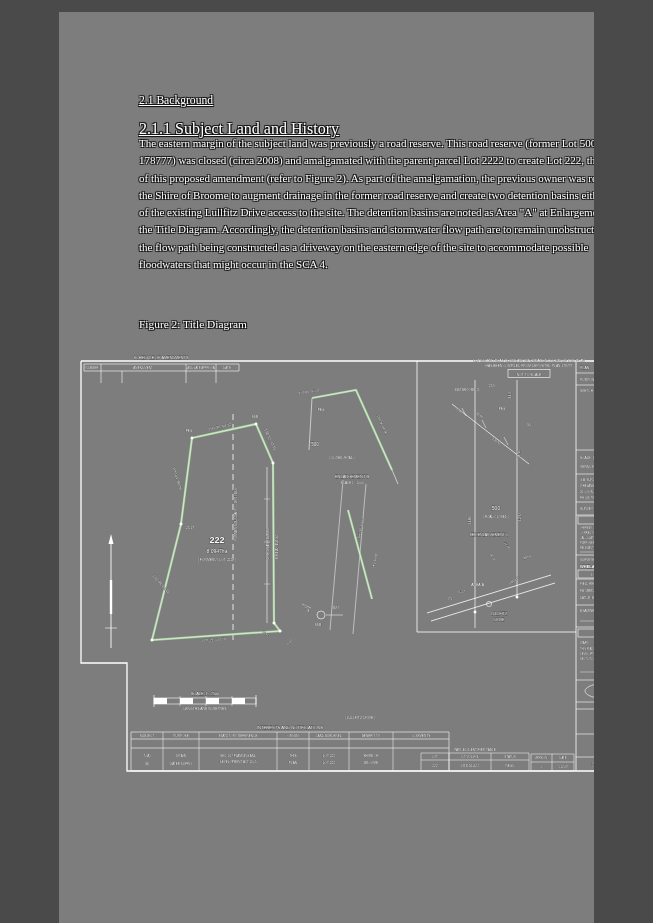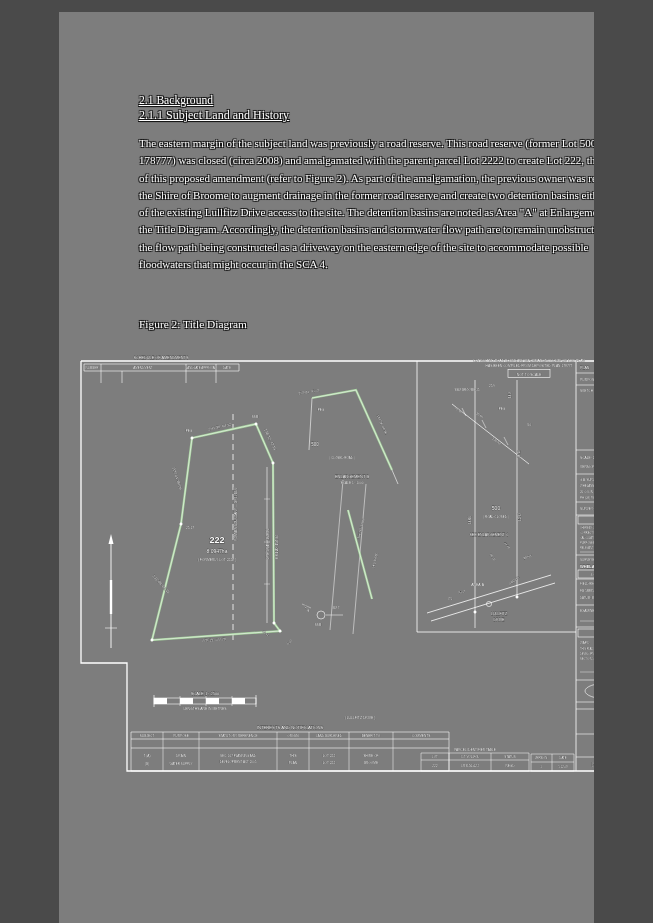--- a/index.html
+++ b/index.html
@@ -8,21 +8,21 @@
     background:#7d7d7d;overflow:hidden;
     font-family:"Liberation Serif", serif;color:#fff;
   }
   .outlined{
     color:#fff;
     text-shadow:-1px -1px 0 #161616,1px -1px 0 #161616,-1px 1px 0 #161616,1px 1px 0 #161616,0 0 2px #000;
   }
   .h-underline{text-decoration:underline;}
   .abs{position:absolute;}
   #heading-1{left:80px;top:82px;font-size:11.6px;}
-  #heading-2{left:80px;top:96px;font-size:12px;}
+  #heading-2{left:80px;top:108px;font-size:16px;}
   #body-paragraph{left:80px;top:123px;width:500px;font-size:11px;line-height:17.3px;}
   #figure-caption{left:80px;top:306px;font-size:11.4px;font-weight:normal;}
   #page-number{left:543px;top:851px;font-size:10.5px;}
   svg text{font-family:"Liberation Sans", sans-serif;}
 </style>
 </head>
 <body>
 
 <div class="page">
 

